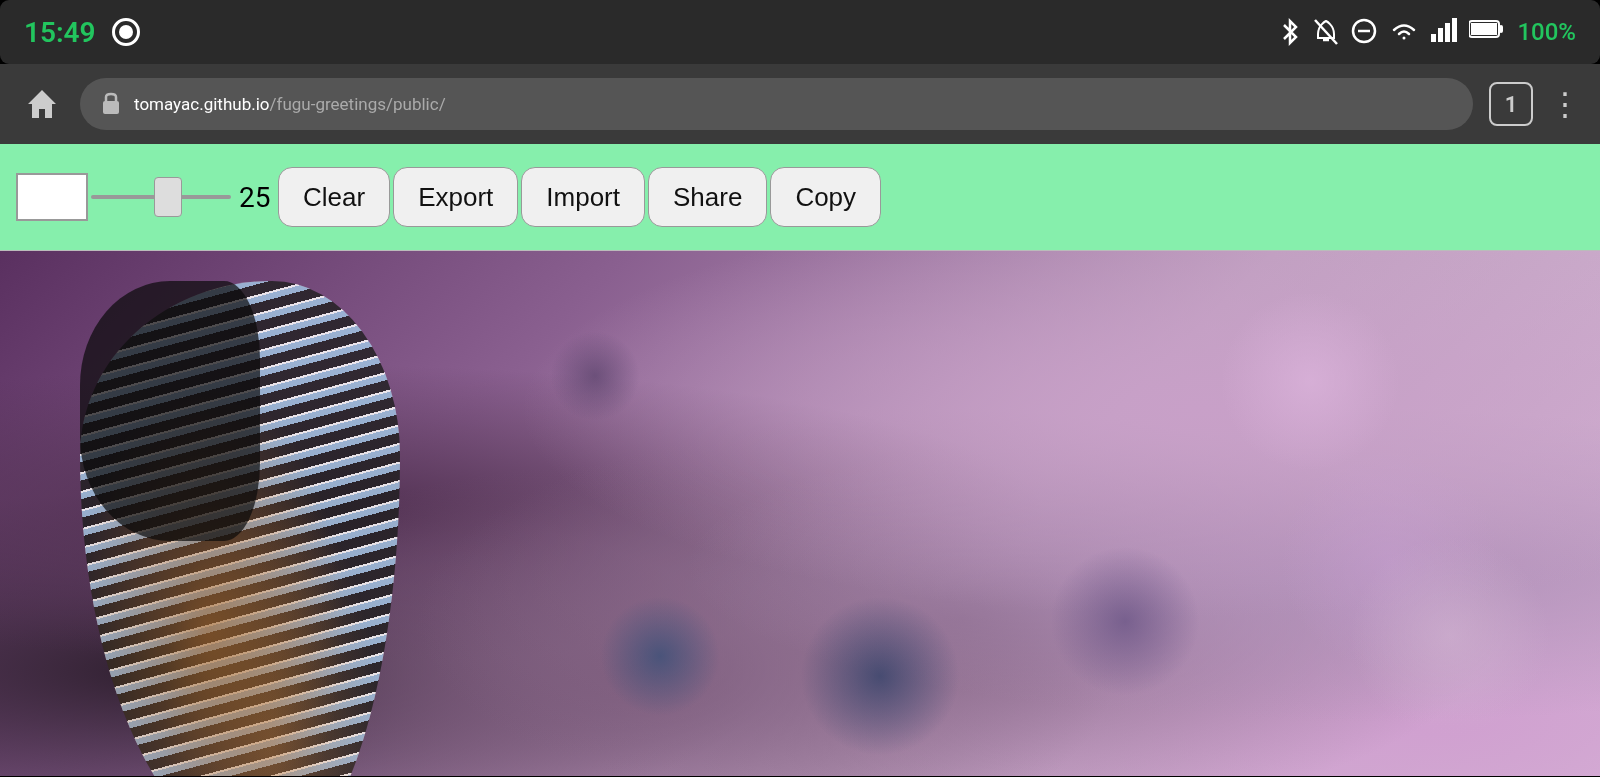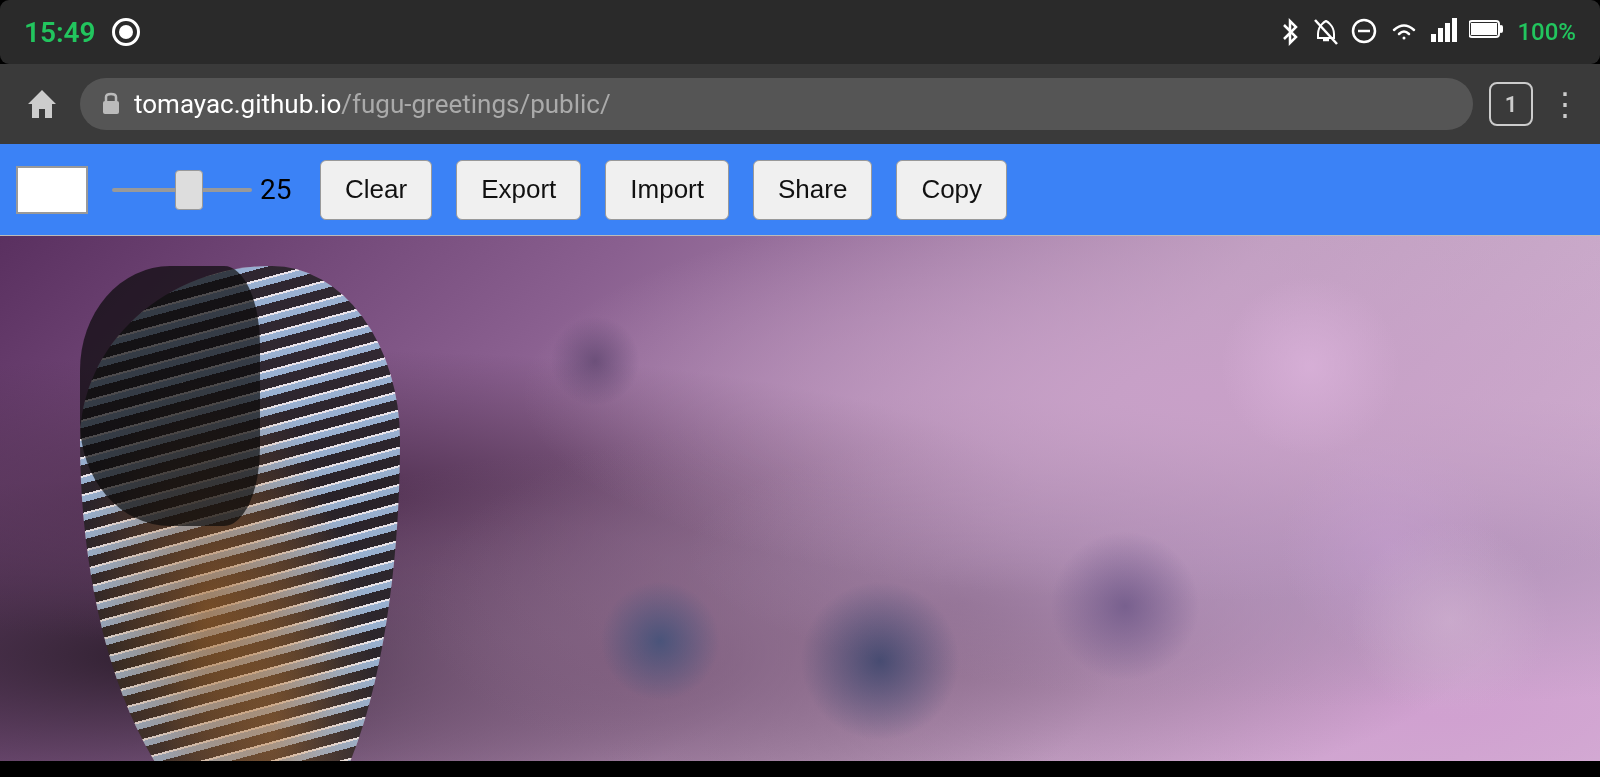--- a/index.html
+++ b/index.html
@@ -83,21 +83,21 @@
       align-items: center;
       padding: 0 20px;
       gap: 12px;
     }
     .lock-icon {
       color: #bbb;
       font-size: 22px;
       flex-shrink: 0;
     }
     .url-text {
-      font-size: 26px;
+      font-size: 17px;
       color: #e0e0e0;
       text-align: right;
     }
     .url-text .url-domain {
       color: #fff;
     }
     .url-text .url-path {
       color: #aaa;
     }
     .browser-actions {
@@ -121,26 +121,26 @@
     }
     .menu-btn {
       color: #ccc;
       font-size: 32px;
       cursor: pointer;
       letter-spacing: -1px;
     }
 
     
     .toolbar {
-      background: #3b82f6;
-      height: 92px;
+      background: #86efac;
+      height: 107px;
       display: flex;
       align-items: center;
       padding: 0 16px;
-      gap: 24px;
+      gap: 3px;
       border-bottom: 1px solid #bbb;
     }
     .color-swatch {
       width: 72px;
       height: 48px;
       border: 2px solid #999;
       background: #fff;
       flex-shrink: 0;
     }
     .slider-container {
@@ -171,21 +171,21 @@
       font-size: 28px;
       font-weight: 400;
       color: #000;
       min-width: 36px;
     }
     .toolbar-btn {
       height: 60px;
       padding: 12px 24px;
       background: #f0f0f0;
       border: 1.5px solid #999;
-      border-radius: 6px;
+      border-radius: 14px;
       font-size: 26px;
       color: #111;
       cursor: pointer;
       display: flex;
       align-items: center;
       justify-content: center;
       white-space: nowrap;
       font-family: Arial, sans-serif;
     }
 

